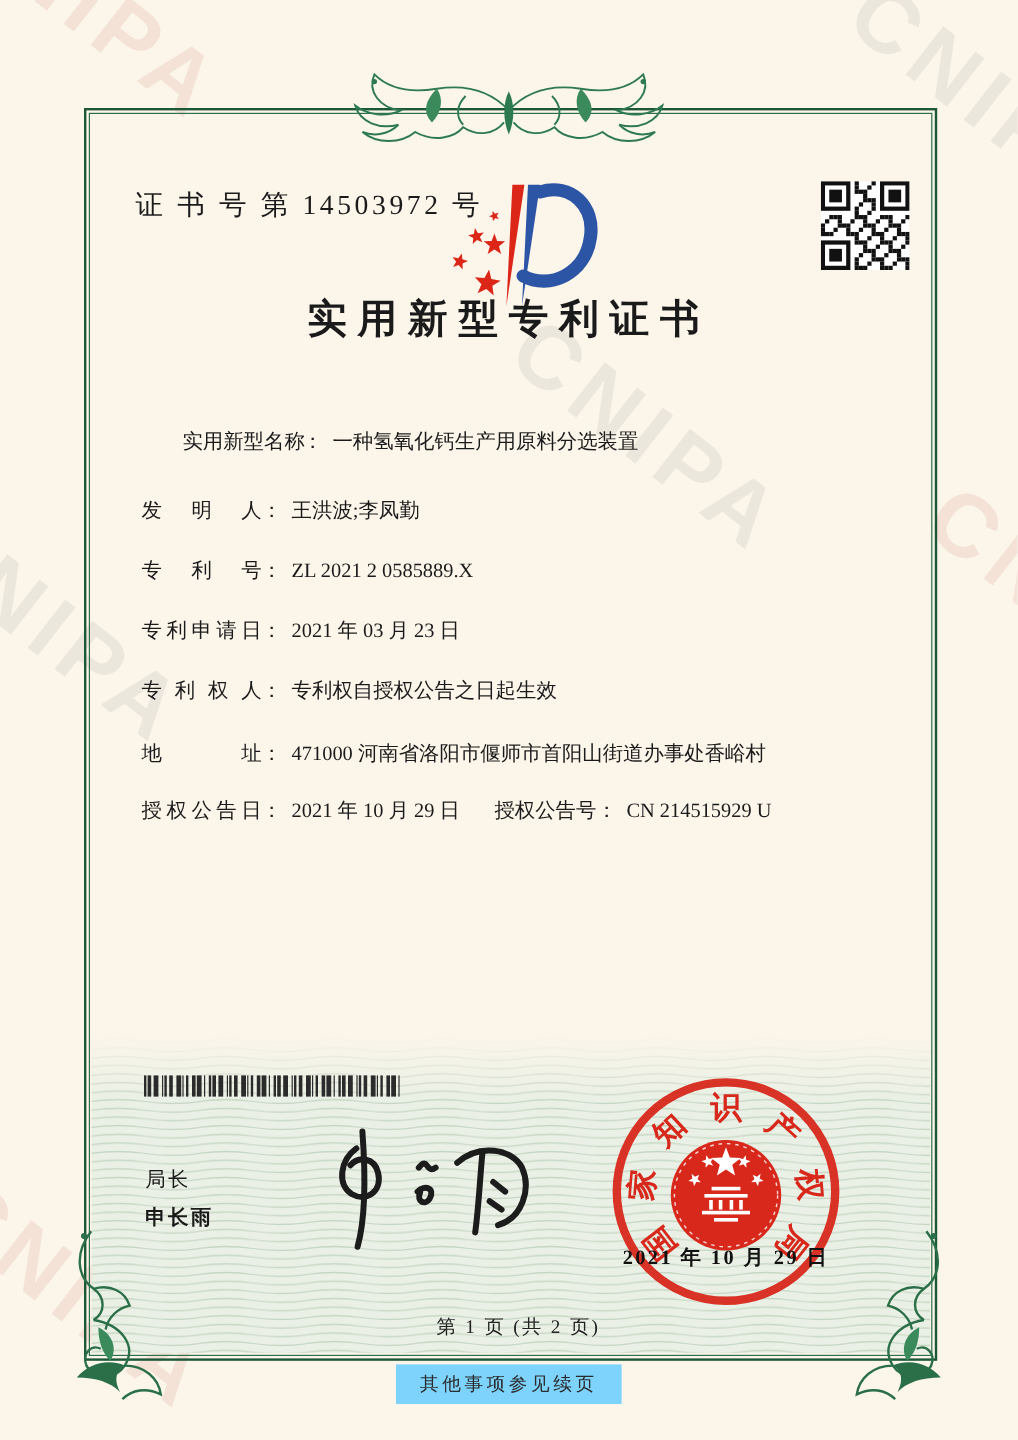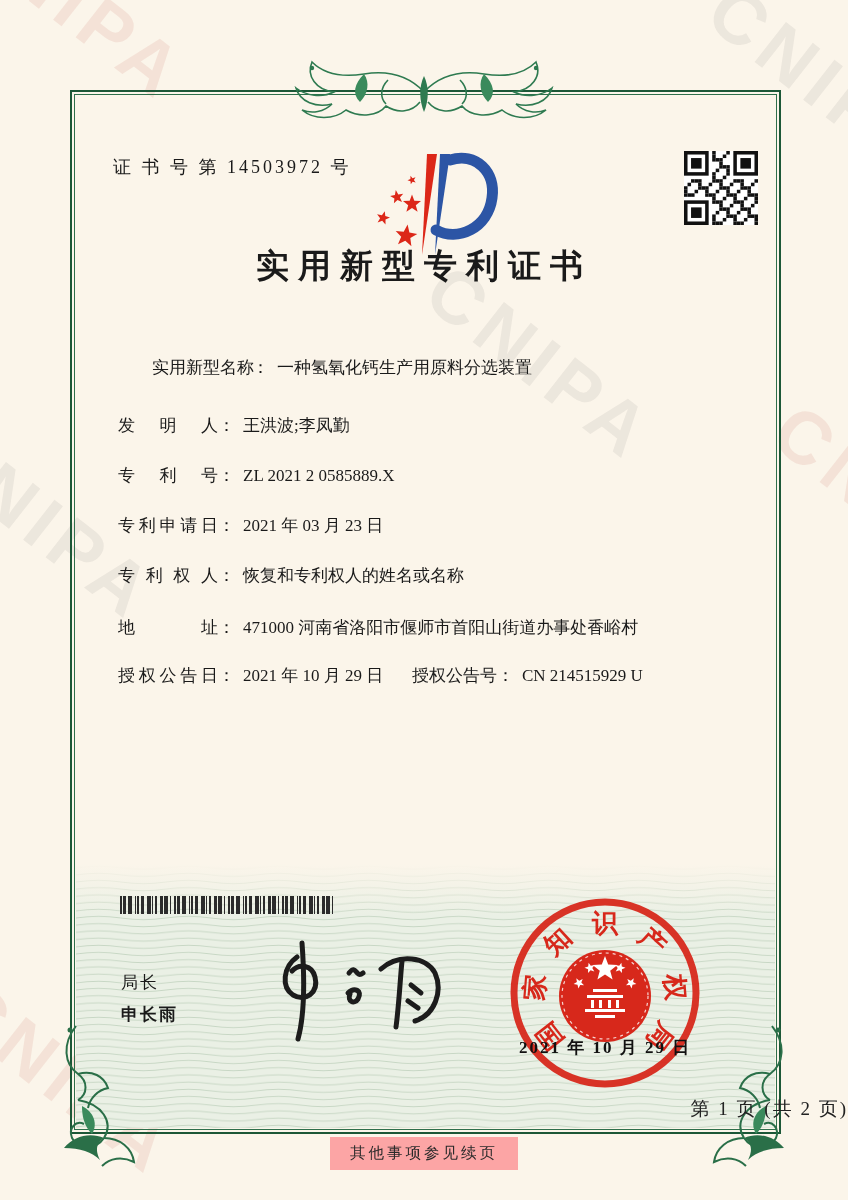--- a/index.html
+++ b/index.html
@@ -15,34 +15,34 @@
   
   .frame{position:absolute;left:70px;top:90px;width:707px;height:1040px;
          border:2px solid #1c5737;z-index:1;}
   .frame-inner{position:absolute;inset:2px;border:1px solid #2e6f4b;}
   .band{position:absolute;left:1px;right:1px;bottom:1px;height:264px;overflow:hidden;}
   .band-fade{position:absolute;left:0;right:0;top:0;height:52px;
              background:linear-gradient(#fbf5ea,rgba(251,245,234,0));}
   .orn{position:absolute;z-index:2;}
   
   .content{position:absolute;inset:0;z-index:3;}
-  .cert-no{left:113px;top:155px;font-size:18px;letter-spacing:3px;}
+  .cert-no{left:113px;top:155px;font-size:23px;letter-spacing:3px;}
   .title{left:0;right:0;top:244px;text-align:center;font-size:33px;font-weight:bold;
          letter-spacing:9px;}
   .row{left:118px;font-size:17px;white-space:nowrap;}
   .row .lbl{display:inline-block;width:100px;text-align:justify;text-align-last:justify;}
   .row .val{margin-left:8px;}
   .row2{left:412px;}
   .paras{left:118px;top:698px;width:614px;font-size:17px;line-height:1.68;text-align:justify;}
   .paras p{margin:0;text-indent:2em;}
   .signer{left:121px;font-size:17px;letter-spacing:2px;}
   .seal-date{left:505px;top:1036px;width:200px;text-align:center;font-size:17px;
              letter-spacing:2px;color:#111;font-weight:bold;z-index:4;}
-  .page-num{left:16px;right:0;top:1096px;text-align:right;font-size:19px;letter-spacing:2px;color:#222;}
-  .note-box{left:330px;top:1137px;width:188px;height:33px;background:#fca5a5;
+  .page-num{left:16px;right:0;top:1096px;text-align:center;font-size:16px;letter-spacing:2px;color:#222;}
+  .note-box{left:330px;top:1137px;width:188px;height:33px;background:#7dd3fc;
             display:flex;align-items:center;justify-content:center;font-size:15.5px;
             letter-spacing:3px;color:#2a2a2a;}
   .seal-char{font-size:26px;font-weight:bold;fill:#d7281b;text-anchor:middle;
              dominant-baseline:central;font-family:"Liberation Serif",serif;}
 </style>
 </head>
 <body>
 
 <div class="page">
 
@@ -258,21 +258,21 @@
     <div class="abs row" style="top:414px;">
       <span class="lbl">发明人</span><span>：</span><span class="val">王洪波;李凤勤</span>
     </div>
     <div class="abs row" style="top:464px;">
       <span class="lbl">专利号</span><span>：</span><span class="val">ZL 2021 2 0585889.X</span>
     </div>
     <div class="abs row" style="top:514px;font-family:Liberation Serif, serif;">
       <span class="lbl">专利申请日</span><span>：</span><span class="val">2021 年 03 月 23 日</span>
     </div>
     <div class="abs row" style="top:564px;">
-      <span class="lbl">专利权人</span><span>：</span><span class="val">恢复和专利权人的姓名或名称</span>
+      <span class="lbl">专利权人</span><span>：</span><span class="val">专利权自授权公告之日起生效</span>
     </div>
     <div class="abs row" style="top:616px;">
       <span class="lbl">地址</span><span>：</span><span class="val">471000 河南省洛阳市偃师市首阳山街道办事处香峪村</span>
     </div>
     <div class="abs row" style="top:664px;">
       <span class="lbl">授权公告日</span><span>：</span><span class="val">2021 年 10 月 29 日</span>
     </div>
     <div class="abs row row2" style="top:664px;">
       <span>授权公告号</span><span>：</span><span class="val">CN 214515929 U</span>
     </div>

